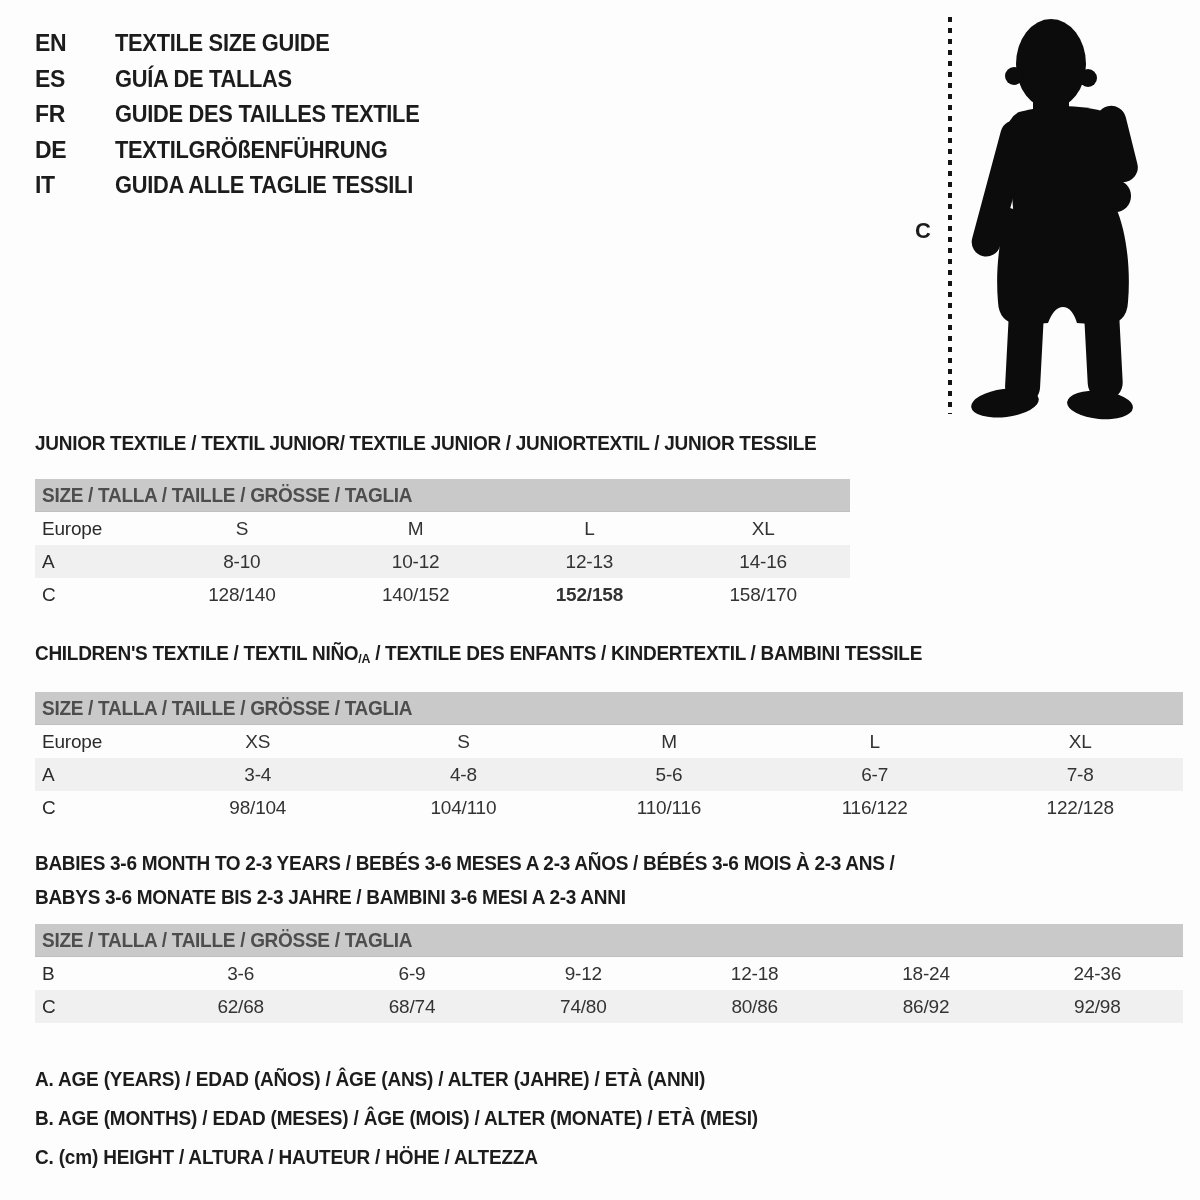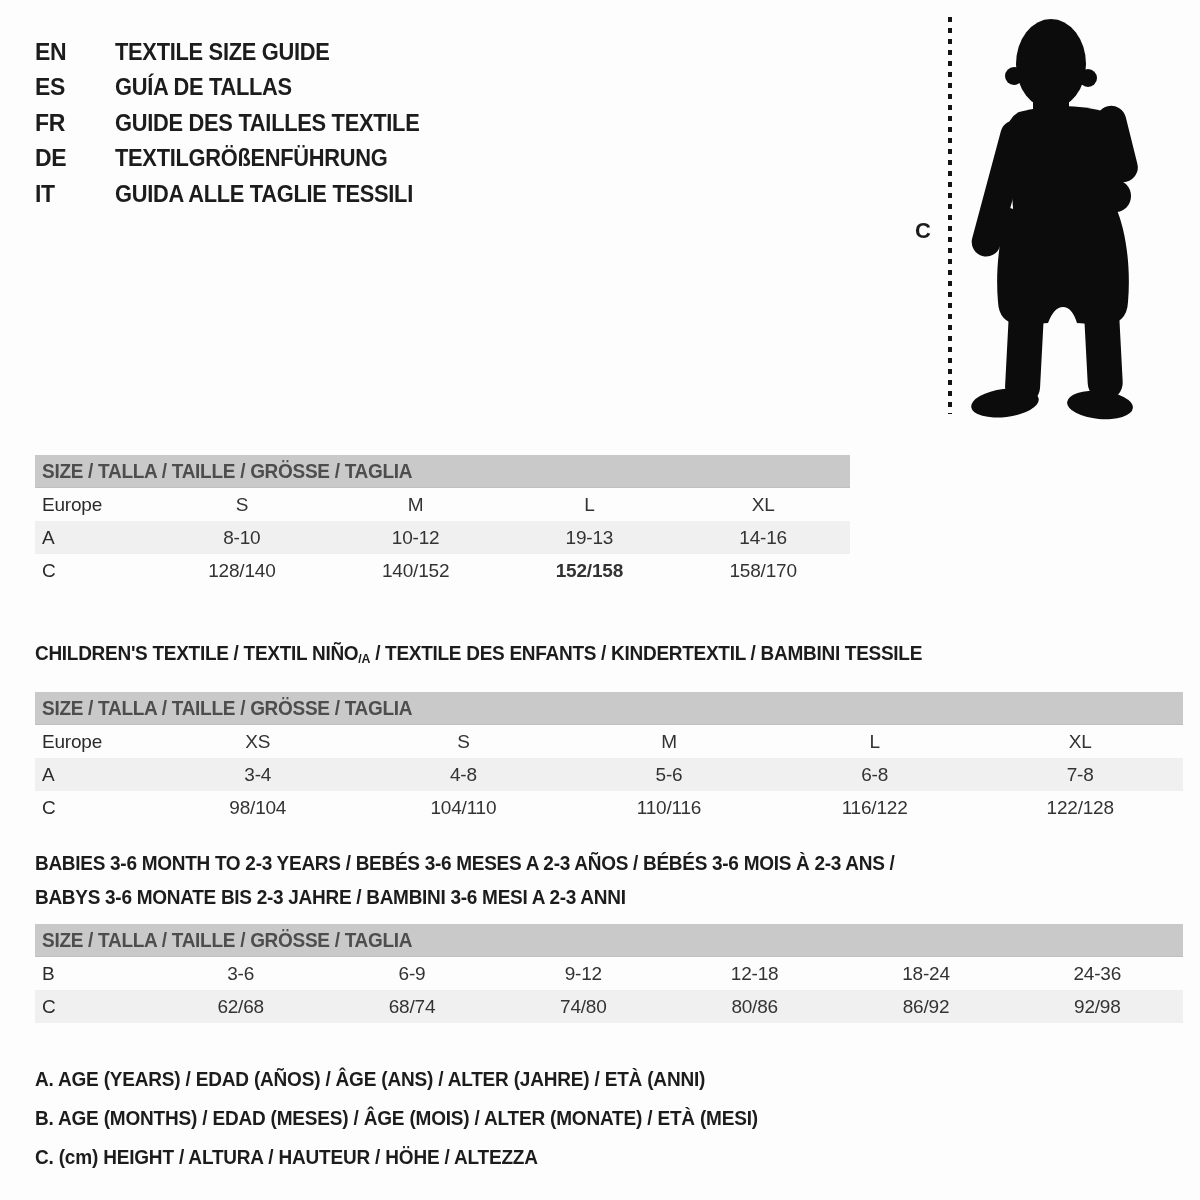--- a/index.html
+++ b/index.html
@@ -5,21 +5,21 @@
   html,body{margin:0;padding:0;}
   body{
     width:1200px;height:1200px;position:relative;overflow:hidden;
     background:#fdfdfd;color:#1c1c1c;
     font-family:"Liberation Sans","DejaVu Sans",sans-serif;
   }
   .abs{position:absolute;}
 
   
   .languages{left:35px;top:30px;}
-  .lang-row{display:flex;height:35.5px;align-items:flex-end;font-size:23px;font-weight:700;letter-spacing:-.3px;}
+  .lang-row{display:flex;height:35.5px;align-items:flex-start;font-size:23px;font-weight:700;letter-spacing:-.3px;}
   .lang-code{width:80px;}
   .cond{display:inline-block;transform:scaleX(.95);transform-origin:left center;white-space:nowrap;}
 
   
   .figure{left:895px;top:12px;width:270px;height:412px;}
   .measure-line{position:absolute;left:0;top:0;}
   .measure-label{position:absolute;left:20px;top:206px;font-size:22px;font-weight:700;}
   .baby{position:absolute;left:68px;top:0;}
 
   
@@ -91,36 +91,39 @@
       <ellipse cx="153" cy="184" rx="15" ry="16"></ellipse>
       <rect x="46" y="288" width="35" height="104" rx="17" transform="rotate(3 63 300)"></rect>
       <rect x="121" y="288" width="35" height="100" rx="17" transform="rotate(-3 138 300)"></rect>
       <ellipse cx="42" cy="391" rx="34" ry="14" transform="rotate(-7 42 391)"></ellipse>
       <ellipse cx="137" cy="393" rx="33" ry="14" transform="rotate(5 137 393)"></ellipse>
     </g>
   </svg>
 </div>
 
 <div class="abs section section-junior">
+  <div class="sec-title">
+    <span class="cond">JUNIOR TEXTILE / TEXTIL JUNIOR/ TEXTILE JUNIOR / JUNIORTEXTIL / JUNIOR TESSILE</span>
+  </div>
   <div class="size-header">
     <span class="cond">SIZE / TALLA / TAILLE / GRÖSSE / TAGLIA</span>
   </div>
   <div>
       <div class="trow">
         <div class="tcell label-cell" style="width: 120px;">Europe</div>
         <div class="tcell" style="width: calc(25% - 30px);">S</div>
         <div class="tcell" style="width: calc(25% - 30px);">M</div>
         <div class="tcell" style="width: calc(25% - 30px);">L</div>
         <div class="tcell" style="width: calc(25% - 30px);">XL</div>
       </div>
       <div class="trow shaded">
         <div class="tcell label-cell" style="width: 120px;">A</div>
         <div class="tcell" style="width: calc(25% - 30px);">8-10</div>
         <div class="tcell" style="width: calc(25% - 30px);">10-12</div>
-        <div class="tcell" style="width: calc(25% - 30px);">19-13</div>
+        <div class="tcell" style="width: calc(25% - 30px);">12-13</div>
         <div class="tcell" style="width: calc(25% - 30px);">14-16</div>
       </div>
       <div class="trow">
         <div class="tcell label-cell" style="width: 120px;">C</div>
         <div class="tcell" style="width: calc(25% - 30px);">128/140</div>
         <div class="tcell" style="width: calc(25% - 30px);">140/152</div>
         <div class="tcell" style="width: calc(25% - 30px); font-weight: bold;">152/158</div>
         <div class="tcell" style="width: calc(25% - 30px);">158/170</div>
       </div>
     </div>
@@ -140,21 +143,21 @@
         <div class="tcell" style="width: calc(20% - 24px);">S</div>
         <div class="tcell" style="width: calc(20% - 24px);">M</div>
         <div class="tcell" style="width: calc(20% - 24px);">L</div>
         <div class="tcell" style="width: calc(20% - 24px);">XL</div>
       </div>
       <div class="trow shaded">
         <div class="tcell label-cell" style="width: 120px;">A</div>
         <div class="tcell" style="width: calc(20% - 24px);">3-4</div>
         <div class="tcell" style="width: calc(20% - 24px);">4-8</div>
         <div class="tcell" style="width: calc(20% - 24px);">5-6</div>
-        <div class="tcell" style="width: calc(20% - 24px);">6-8</div>
+        <div class="tcell" style="width: calc(20% - 24px);">6-7</div>
         <div class="tcell" style="width: calc(20% - 24px);">7-8</div>
       </div>
       <div class="trow">
         <div class="tcell label-cell" style="width: 120px;">C</div>
         <div class="tcell" style="width: calc(20% - 24px);">98/104</div>
         <div class="tcell" style="width: calc(20% - 24px);">104/110</div>
         <div class="tcell" style="width: calc(20% - 24px);">110/116</div>
         <div class="tcell" style="width: calc(20% - 24px);">116/122</div>
         <div class="tcell" style="width: calc(20% - 24px);">122/128</div>
       </div>

